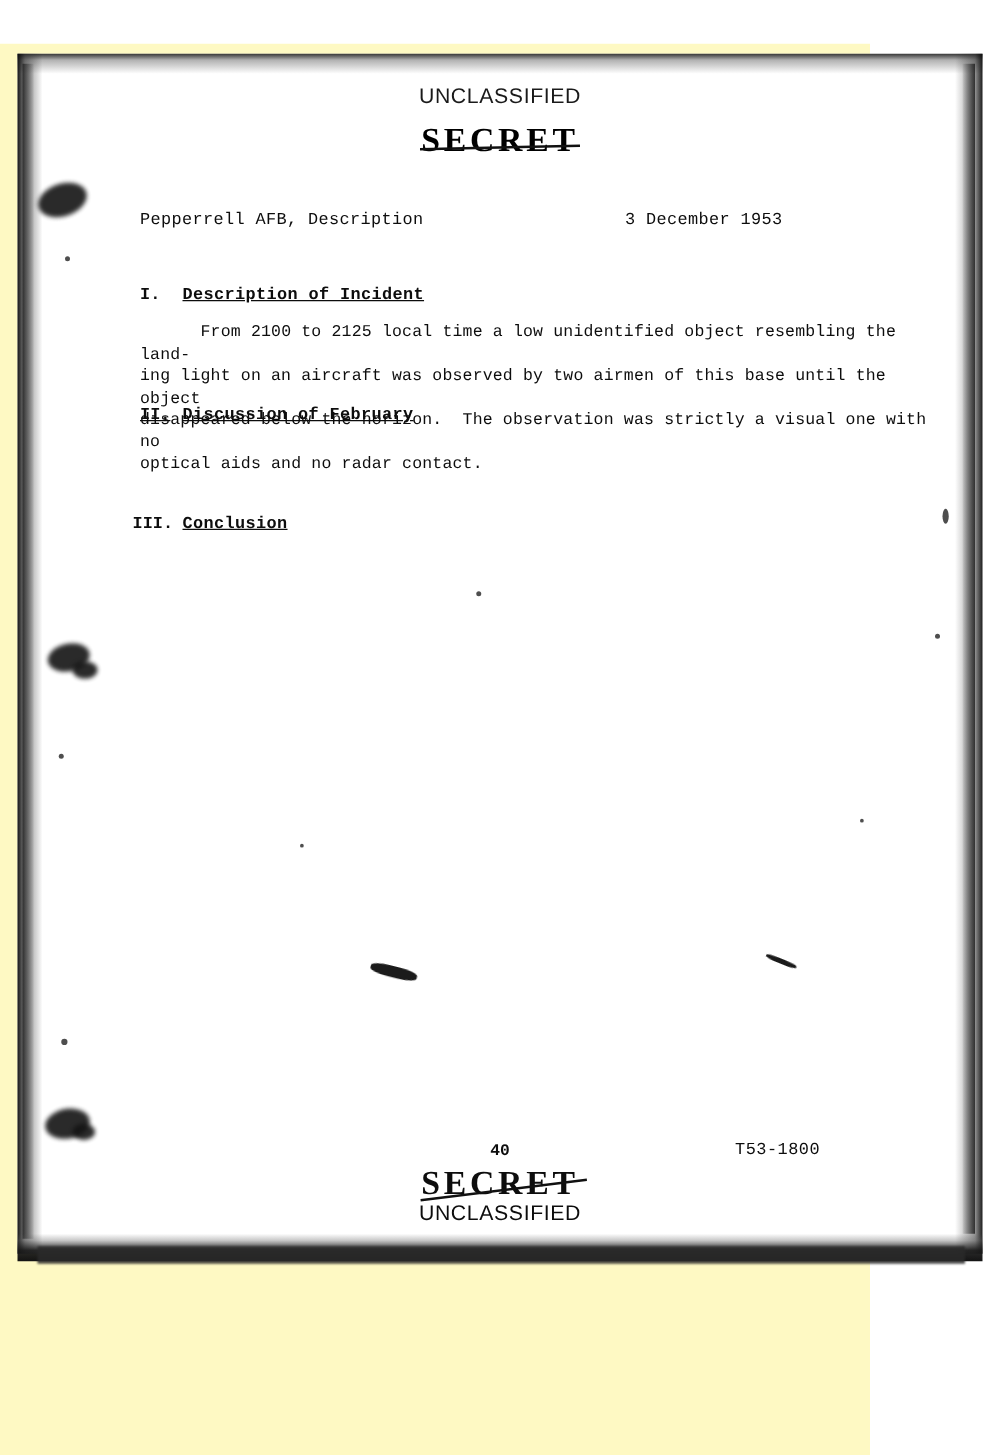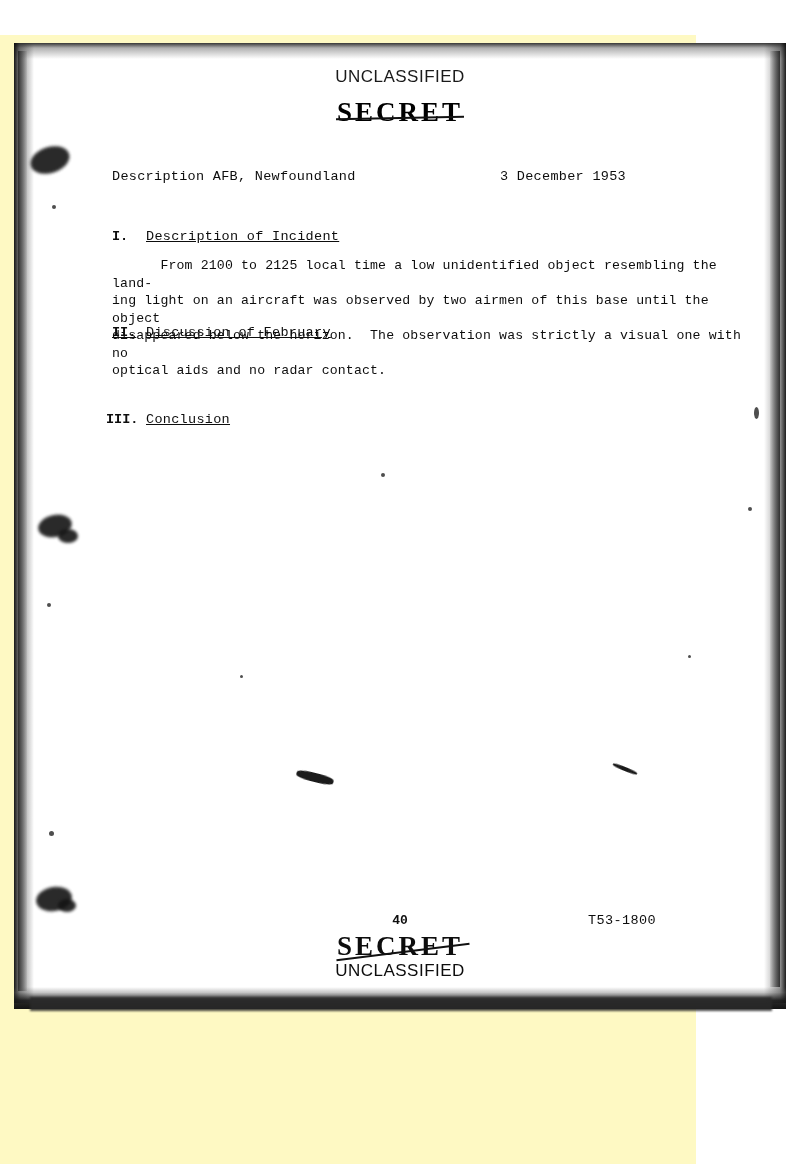--- a/index.html
+++ b/index.html
@@ -137,21 +137,21 @@
     letter-spacing: 0.3px;
   }
   .sec-num {
     position: absolute;
     font-size: 13.5px;
     font-weight: bold;
   }
   .sec-title {
     position: absolute;
     font-size: 13.5px;
-    font-weight: normal;
+    font-weight: bold;
     text-decoration: underline;
     letter-spacing: 0.3px;
     text-align: center;
   }
   .para {
     position: absolute;
     font-size: 13.2px;
     line-height: 17.5px;
     letter-spacing: 0.15px;
     white-space: pre-wrap;
@@ -244,21 +244,21 @@
   <div class="speck" style="left:688px; top:620px; width:3px; height:3px;"></div>
   <div class="speck" style="left:240px; top:640px; width:3px; height:3px;"></div>
 
   <div id="doc">
 
     <div class="unclassified-top">UNCLASSIFIED</div>
 
     <div class="secret-top">SECRET</div>
     <div class="secret-top-strike"></div>
 
-    <div class="hdr-left">Description AFB, Newfoundland</div>
+    <div class="hdr-left">Pepperrell AFB, Description</div>
     <div class="hdr-right">3 December 1953</div>
 
     <div class="sec-num" style="left:112px; top:194px;">I.</div>
     <div class="sec-title" style="left:146px; top:194px;">Description of Incident</div>
     <div class="para" style="left:112px; top:222px;">      From 2100 to 2125 local time a low unidentified object resembling the land-
 ing light on an aircraft was observed by two airmen of this base until the object
 disappeared below the horizon.  The observation was strictly a visual one with no
 optical aids and no radar contact.</div>
 
     <div class="sec-num" style="left:112px; top:290px;text-decoration:underline;">II.</div>

